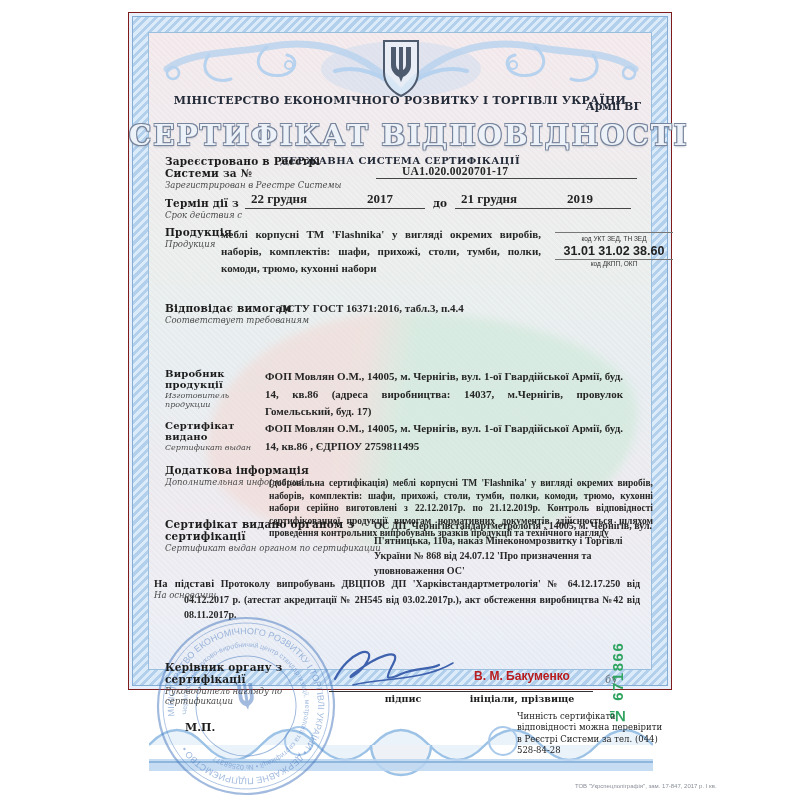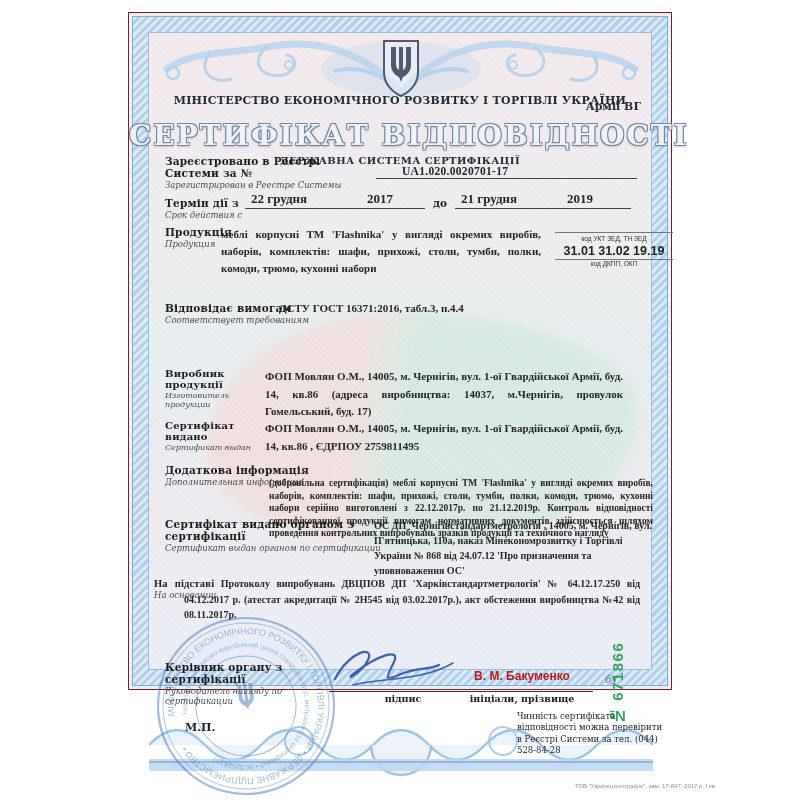--- a/index.html
+++ b/index.html
@@ -152,21 +152,21 @@
   <div class="row row-product">
     <div class="lblpair">
       <div class="lbl-uk">Продукція</div>
       <div class="lbl-ru">Продукция</div>
     </div>
     <div class="val">меблі корпусні ТМ 'Flashnika' у вигляді окремих виробів, наборів, комплектів: шафи, прихожі, столи, тумби, полки, комоди, трюмо, кухонні набори</div>
   </div>
 
   <div class="codes">
     <div class="small top">код УКТ ЗЕД, ТН ЗЕД</div>
-    <div class="big">31.01 31.02 19.19</div>
+    <div class="big">31.01 31.02 38.60</div>
     <div class="small">код ДКПП, ОКП</div>
   </div>
 
   <div class="row row-conformity">
     <div class="lblpair">
       <div class="lbl-uk">Відповідає вимогам</div>
       <div class="lbl-ru">Соответствует требованиям</div>
     </div>
     <div class="val">ДСТУ ГОСТ 16371:2016, табл.3, п.4.4</div>
   </div>

